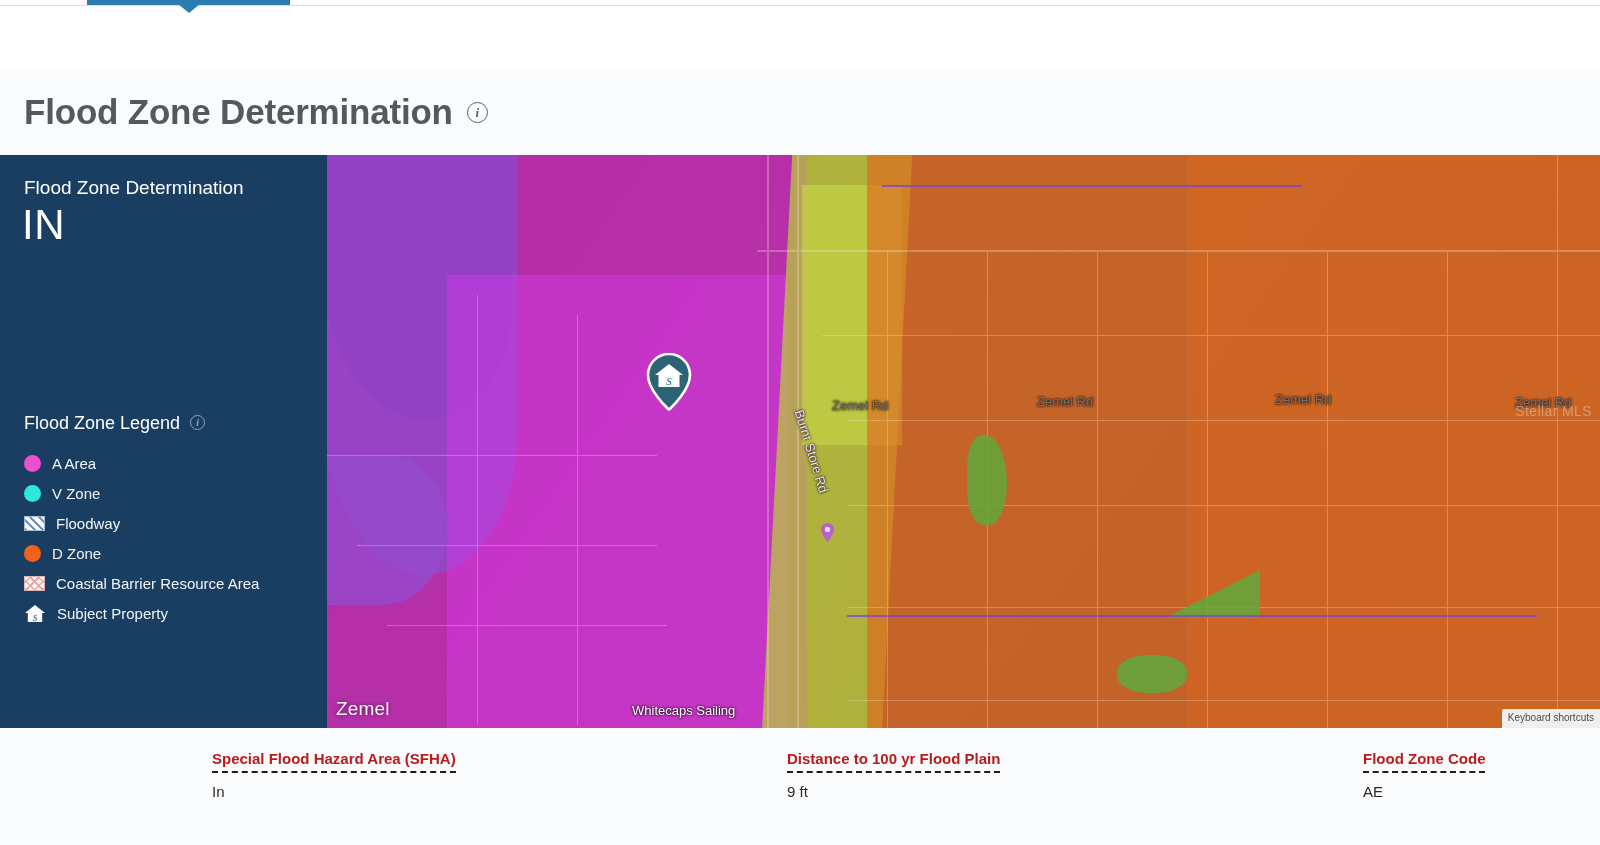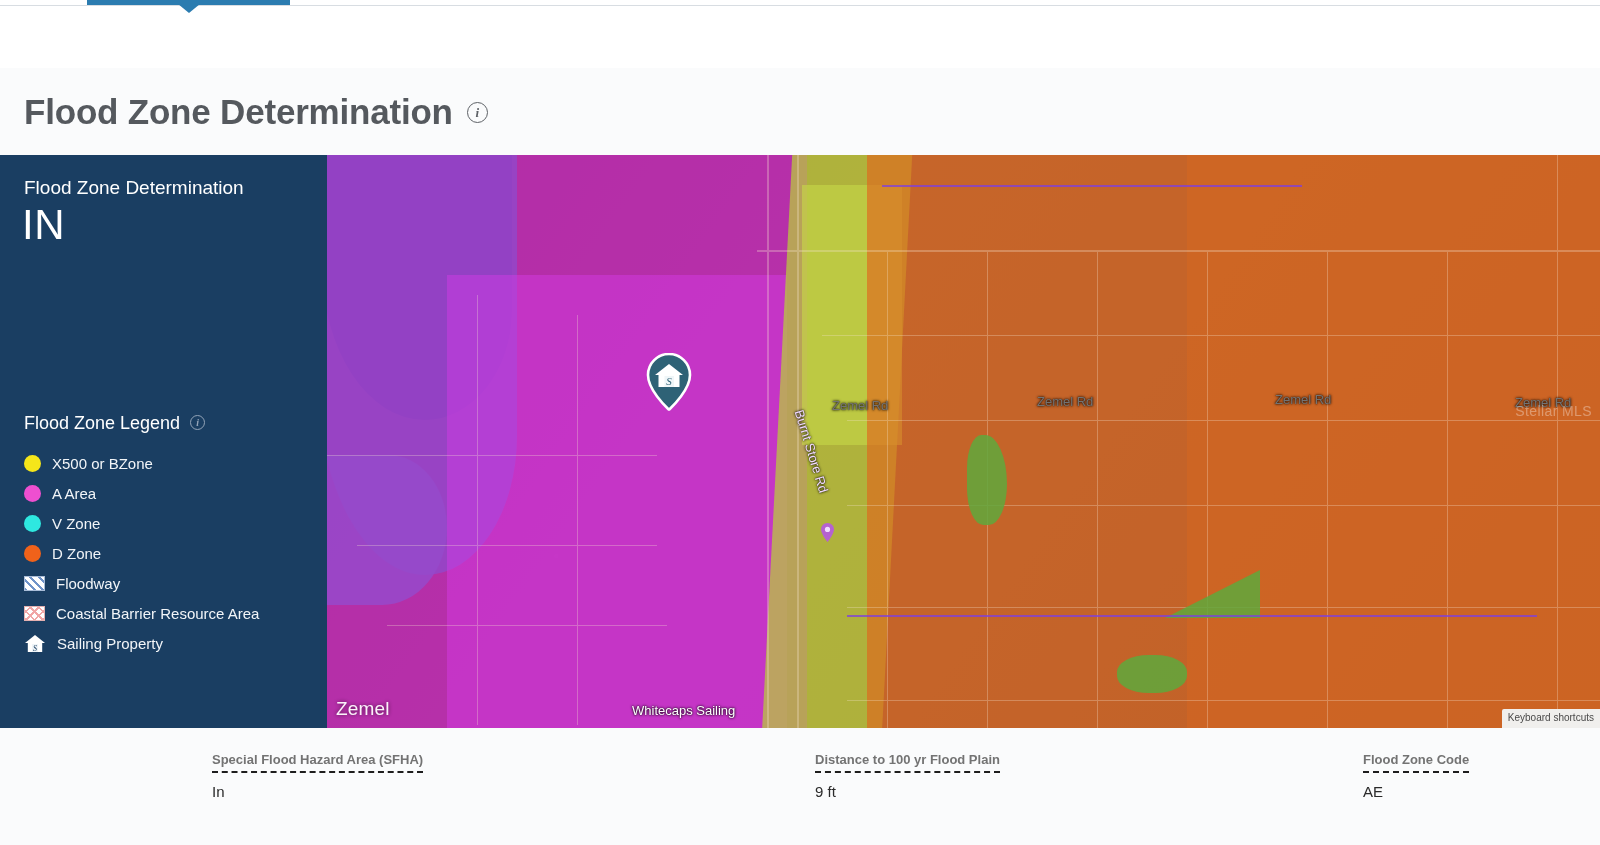--- a/index.html
+++ b/index.html
@@ -225,30 +225,30 @@
     position: absolute; width: 15px; height: 19px; z-index: 11;
   }
 
   
   .footer {
     position: absolute; left: 0; top: 728px; width: 1600px; height: 117px;
     background: #fafbfc;
   }
   .stat { position: absolute; top: 22px; }
   .stat-label {
-    font-size: 13px; font-weight: bold; color: #737373;
+    font-size: 15px; font-weight: bold; color: #b91c1c;
     padding-bottom: 4px;
     border-bottom: 2px dashed #1d1d1d;
     display: inline-block;
   }
   .stat-value {
     margin-top: 10px; font-size: 15px; color: #2a2a2a;
   }
   #stat-0 { left: 212px; }
-  #stat-1 { left: 787px; margin-left: 28px; }
+  #stat-1 { left: 787px; }
   #stat-2 { left: 1363px; }
 </style>
 </head>
 <body>
 
 <div id="app">
 
   <div class="tabstrip">
     <div class="tab-active"></div>
     <div class="tab-pointer"></div>
@@ -267,50 +267,46 @@
       <div class="sb-title">Flood Zone Determination</div>
       <div class="sb-value">IN</div>
 
       <div class="legend">
         <div class="legend-head">
           <span>Flood Zone Legend</span>
           <span class="info-icon sm">i</span>
         </div>
         <div id="legend-rows">
             <div class="legend-row">
-              <span class="swatch dot" style="background: rgb(245, 230, 26);"></span>
-              <span>X500 or BZone</span>
-            </div>
-            <div class="legend-row">
               <span class="swatch dot" style="background: rgb(238, 79, 208);"></span>
               <span>A Area</span>
             </div>
             <div class="legend-row">
               <span class="swatch dot" style="background: rgb(46, 232, 224);"></span>
               <span>V Zone</span>
             </div>
             <div class="legend-row">
+              <span class="swatch hatch"></span>
+              <span>Floodway</span>
+            </div>
+            <div class="legend-row">
               <span class="swatch dot" style="background: rgb(240, 98, 26);"></span>
               <span>D Zone</span>
-            </div>
-            <div class="legend-row">
-              <span class="swatch hatch"></span>
-              <span>Floodway</span>
             </div>
             <div class="legend-row">
               <span class="swatch cross"></span>
               <span>Coastal Barrier Resource Area</span>
             </div>
             <div class="legend-row">
               <span class="swatch house"><svg viewBox="0 0 22 19" width="22" height="19">
                   <path d="M11 1 L21 9 L18.2 9 L18.2 18 L3.8 18 L3.8 9 L1 9 Z" fill="#ffffff"></path>
                   <rect x="8" y="10" width="6" height="8" fill="#eef4f8"></rect>
                   <text x="11" y="17" font-family="Liberation Serif, serif" font-size="8" font-style="italic" fill="#1a3e62" text-anchor="middle">S</text>
                 </svg></span>
-              <span>Sailing Property</span>
+              <span>Subject Property</span>
             </div>
           </div>
       </div>
     </div>
 
     <div class="map">
       <div class="basemap"></div>
       <div class="water"></div>
       <div class="zone-v"></div>
       <div class="zone-v2"></div>

